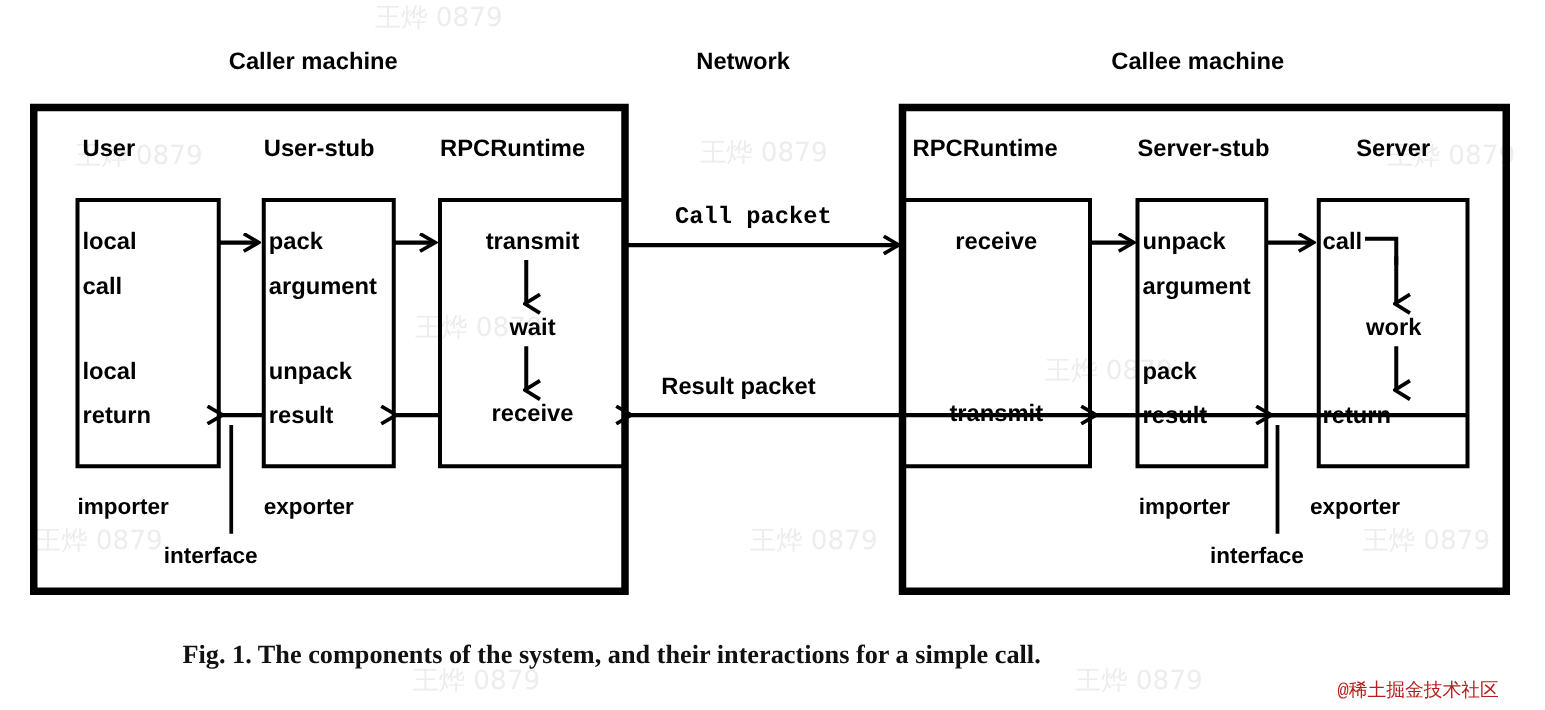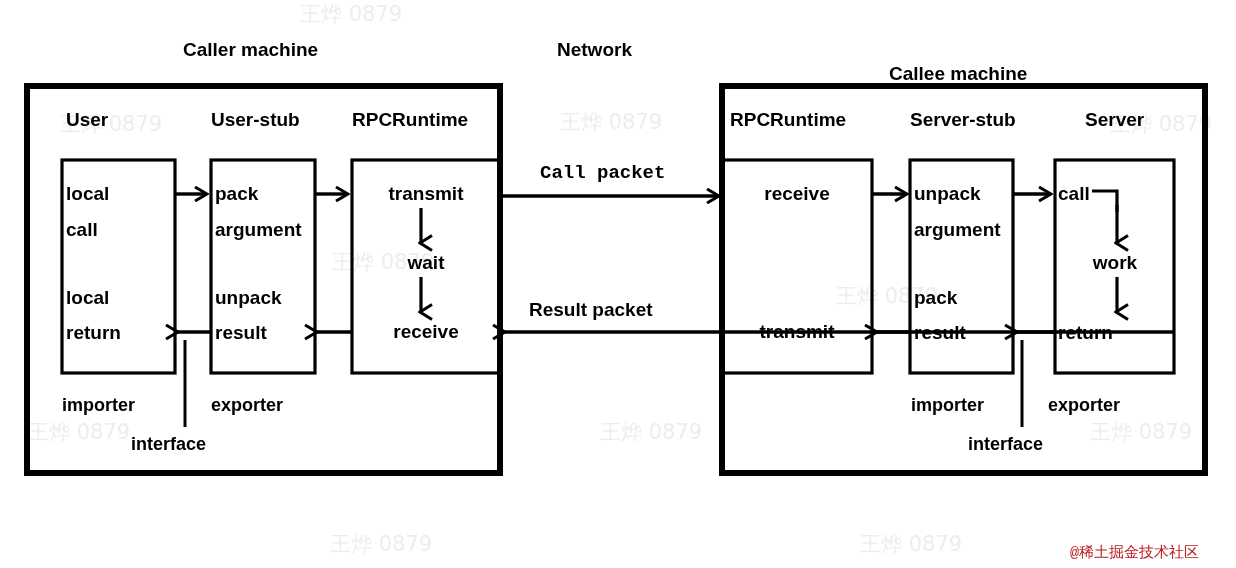--- a/index.html
+++ b/index.html
@@ -131,21 +131,21 @@
 
     <path d="M1092,191 L1117,191 L1117,212" fill="none" stroke="#000" stroke-width="3.2"></path>
     <line x1="1117" y1="205" x2="1117" y2="243" stroke="#000" stroke-width="3.2" marker-end="url(#ah-d)"></line>
     <line x1="1117" y1="277" x2="1117" y2="312" stroke="#000" stroke-width="3.2" marker-end="url(#ah-d)"></line>
 
     <line x1="1022" y1="340" x2="1022" y2="427" stroke="#000" stroke-width="3"></line>
   </svg>
 
   <div class="txt machine-title" style="left:183px; top:40px;">Caller machine</div>
   <div class="txt net-title" style="left:557px; top:40px;">Network</div>
-  <div class="txt machine-title" style="left:889px; top:40px;margin-top:24px;">Callee machine</div>
+  <div class="txt machine-title" style="left:889px; top:40px;">Callee machine</div>
 
   <div class="txt col-title" style="left:66px; top:110px;">User</div>
   <div class="txt col-title" style="left:211px; top:110px;">User-stub</div>
   <div class="txt col-title" style="left:352px; top:110px;">RPCRuntime</div>
 
   <div class="txt cell-label" style="left:66px; top:184px;">local</div>
   <div class="txt cell-label" style="left:66px; top:220px;">call</div>
   <div class="txt cell-label" style="left:66px; top:288px;">local</div>
   <div class="txt cell-label" style="left:66px; top:323px;">return</div>
 
@@ -178,16 +178,17 @@
   <div class="txt cell-label" style="left:914px; top:323px;">result</div>
 
   <div class="txt cell-label" style="left:1058px; top:184px;">call</div>
   <div class="txt cell-label" style="left:1055px; top:253px; width:120px; text-align:center;">work</div>
   <div class="txt cell-label" style="left:1058px; top:323px;">return</div>
 
   <div class="txt role-label" style="left:911px; top:396px;">importer</div>
   <div class="txt role-label" style="left:1048px; top:396px;">exporter</div>
   <div class="txt role-label" style="left:968px; top:435px;">interface</div>
 
+  <div class="caption" style="left:146px; top:511px;">Fig. 1.   The components of the system, and their interactions for a simple call.</div>
 
   <div class="watermark-cn" style="left:1070px; top:543px;">@稀土掘金技术社区</div>
 
 </div>
 
 </body></html>

